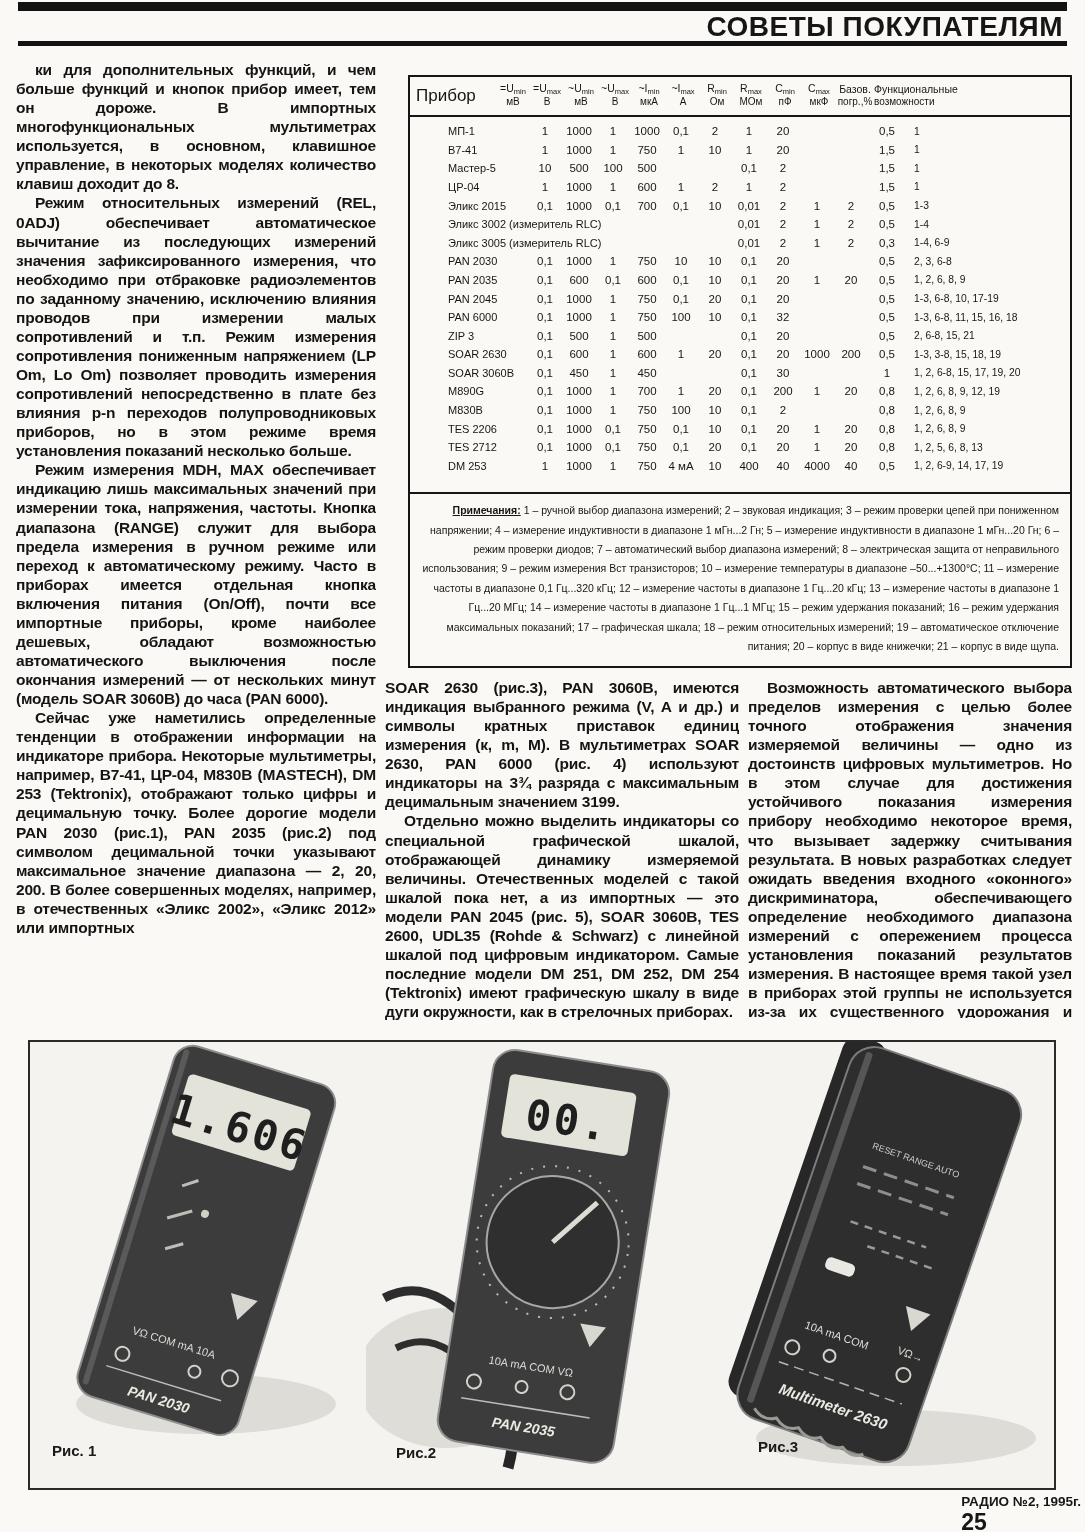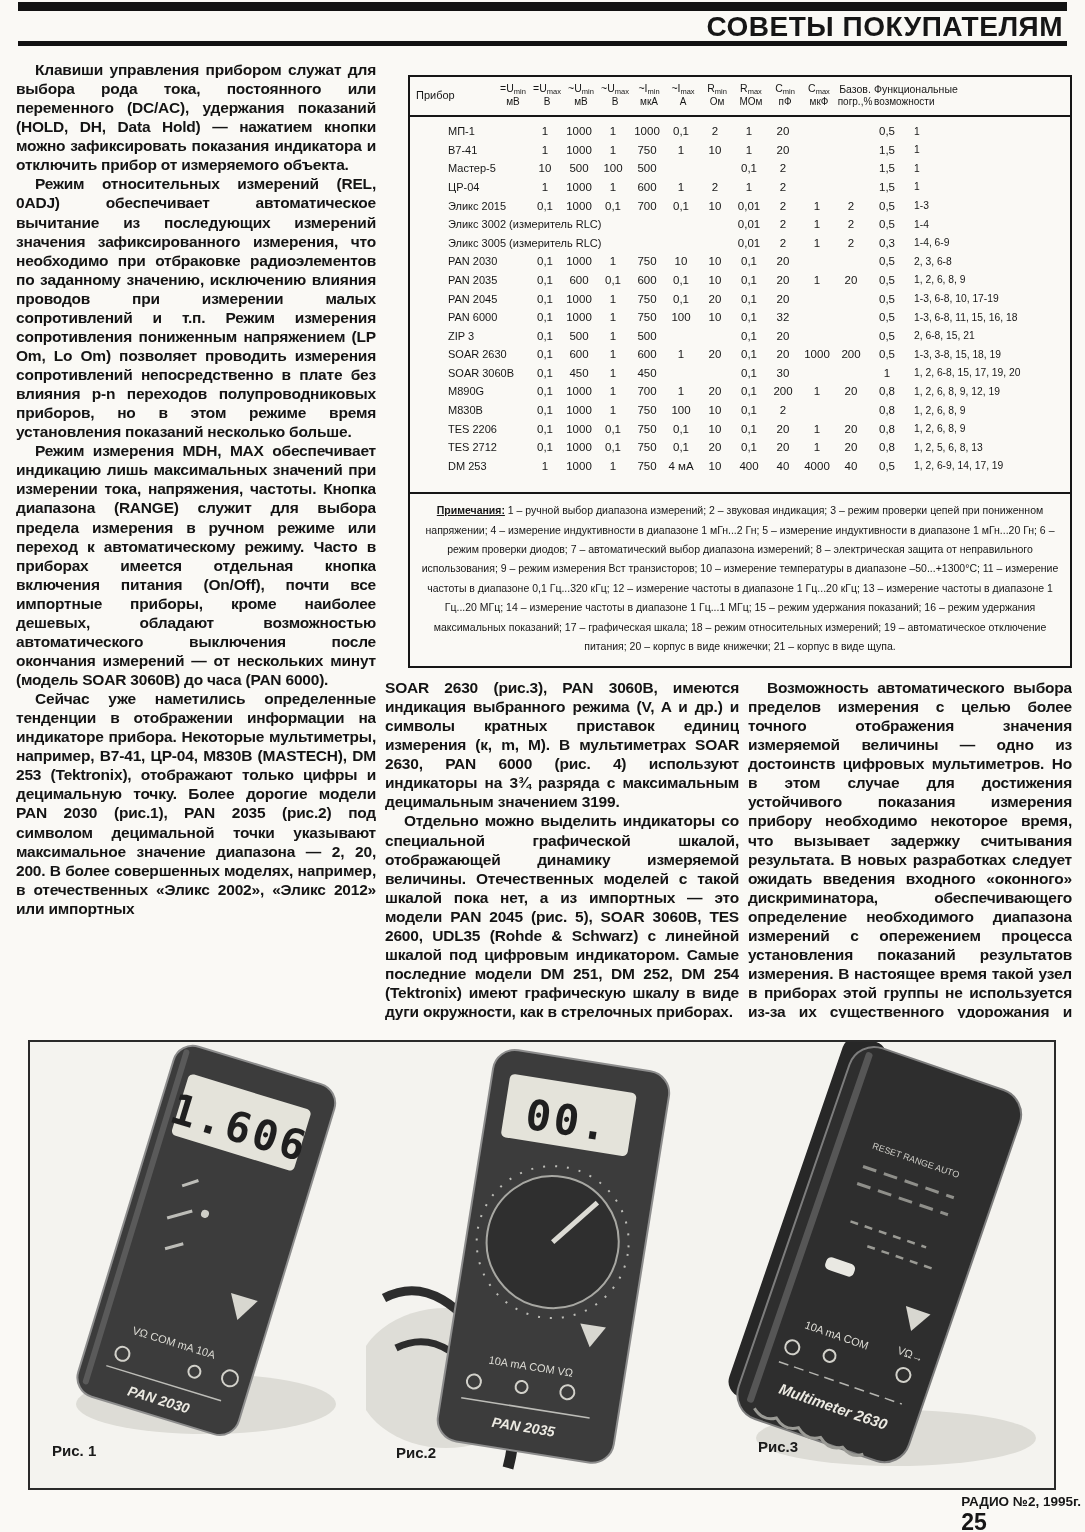--- a/index.html
+++ b/index.html
@@ -28,33 +28,33 @@
     border:2px solid #161616;background:#faf9f5;box-sizing:border-box;
   }
   .tbl-title{text-align:center;font-size:10.5px;font-weight:bold;
     padding:9px 0 8px;border-bottom:2px solid #161616;letter-spacing:.2px;}
   .thead{display:flex;align-items:center;border-bottom:2px solid #161616;padding:5px 4px 6px 6px;}
   .th{display:flex;flex-direction:column;align-items:center;justify-content:center;
     font-size:10.5px;line-height:1.25;}
   .th .sym{white-space:nowrap;}
   .th sub{font-size:7.5px;vertical-align:-2px;}
   .th .unit{font-size:10px;}
-  .th.c0{align-items:flex-start;font-size:11px;justify-content:flex-end;}
+  .th.c0{align-items:flex-start;font-size:17px;justify-content:flex-end;}
   .th.c12{align-items:flex-start;}
   .tbody{padding:5px 4px 17px 6px;margin-left:32px;}
   .tr{display:flex;align-items:center;height:18.6px;}
   .td{font-size:11.5px;text-align:center;box-sizing:border-box;}
   .c0{width:80px;flex:none;}
   .c1,.c2,.c3,.c4,.c5,.c6,.c7,.c8,.c9,.c10{width:34px;flex:none;}
   .c11{width:38px;flex:none;}
   .c12{flex:1;min-width:0;}
   .td.model{text-align:left;white-space:nowrap;overflow:visible;font-size:11px;}
   .td.func{text-align:left;font-size:10.3px;white-space:nowrap;padding-left:8px;}
   .tbl-notes{border-top:2px solid #161616;padding:7px 11px 9px;
-    font-size:10.5px;line-height:1.85;text-align:center;}
+    font-size:10.5px;line-height:1.85;text-align:right;}
   .notes-label{font-weight:bold;text-decoration:underline;}
   
   .photos{
     position:absolute;left:28px;top:1040px;width:1028px;height:450px;
     border:2px solid #2a2a2a;background:#f4f3ef;box-sizing:border-box;overflow:hidden;
   }
   .photo-svg{position:absolute;}
   #fig1-svg{left:6px;top:2px;}
   #fig2-svg{left:336px;top:6px;}
   #fig3-svg{left:686px;top:-4px;}
@@ -70,21 +70,21 @@
   .footer-page{font-size:23px;font-weight:bold;margin-left:16px;}
 </style>
 </head>
 <body>
 
 <div class="topbar"></div>
 <div class="header-title">СОВЕТЫ ПОКУПАТЕЛЯМ</div>
 <div class="rule2"></div>
 
 <div class="col col-left">
-    <p class="para">Клавиши управления прибором служат для выбора рода тока, постоянного или переменного (DC/AC), удержания показаний (HOLD, DH, Data Hold) — нажатием кнопки можно зафиксировать показания индикатора и отключить прибор от измеряемого объекта.</p>
+    <p class="para">ки для дополнительных функций, и чем больше функций и кнопок прибор имеет, тем он дороже. В импортных многофункциональных мультиметрах используется, в основном, клавишное управление, в некоторых моделях количество клавиш доходит до 8.</p>
     <p class="para">Режим относительных измерений (REL, 0ADJ) обеспечивает автоматическое вычитание из последующих измерений значения зафиксированного измерения, что необходимо при отбраковке радиоэлементов по заданному значению, исключению влияния проводов при измерении малых сопротивлений и т.п. Режим измерения сопротивления пониженным напряжением (LP Om, Lo Om) позволяет проводить измерения сопротивлений непосредственно в плате без влияния p-n переходов полупроводниковых приборов, но в этом режиме время установления показаний несколько больше.</p>
     <p class="para">Режим измерения MDH, MAX обеспечивает индикацию лишь максимальных значений при измерении тока, напряжения, частоты. Кнопка диапазона (RANGE) служит для выбора предела измерения в ручном режиме или переход к автоматическому режиму. Часто в приборах имеется отдельная кнопка включения питания (On/Off), почти все импортные приборы, кроме наиболее дешевых, обладают возможностью автоматического выключения после окончания измерений — от нескольких минут (модель SOAR 3060B) до часа (PAN 6000).</p>
     <p class="para">Сейчас уже наметились определенные тенденции в отображении информации на индикаторе прибора. Некоторые мультиметры, например, В7-41, ЦР-04, М830В (MASTECH), DM 253 (Tektronix), отображают только цифры и децимальную точку. Более дорогие модели PAN 2030 (рис.1), PAN 2035 (рис.2) под символом децимальной точки указывают максимальное значение диапазона — 2, 20, 200. В более совершенных моделях, например, в отечественных «Эликс 2002», «Эликс 2012» или импортных</p>
   </div>
 <div class="col col-mid cont">
     <p class="para">SOAR 2630 (рис.3), PAN 3060B, имеются индикация выбранного режима (V, A и др.) и символы кратных приставок единиц измерения (к, m, M). В мультиметрах SOAR 2630, PAN 6000 (рис. 4) используют индикаторы на 3¾ разряда с максимальным децимальным значением 3199.</p>
     <p class="para">Отдельно можно выделить индикаторы со специальной графической шкалой, отображающей динамику измеряемой величины. Отечественных моделей с такой шкалой пока нет, а из импортных — это модели PAN 2045 (рис. 5), SOAR 3060B, TES 2600, UDL35 (Rohde &amp; Schwarz) с линейной шкалой под цифровым индикатором. Самые последние модели DM 251, DM 252, DM 254 (Tektronix) имеют графическую шкалу в виде дуги окружности, как в стрелочных приборах.</p>
   </div>
 <div class="col col-right">
     <p class="para">Возможность автоматического выбора пределов измерения с целью более точного отображения значения измеряемой величины — одно из достоинств цифровых мультиметров. Но в этом случае для достижения устойчивого показания измерения прибору необходимо некоторое время, что вызывает задержку считывания результата. В новых разработках следует ожидать введения входного «оконного» дискриминатора, обеспечивающего определение необходимого диапазона измерений с опережением процесса установления показаний результатов измерения. В настоящее время такой узел в приборах этой группы не используется из-за их существенного удорожания и увеличения массогабаритных характеристик.</p>

